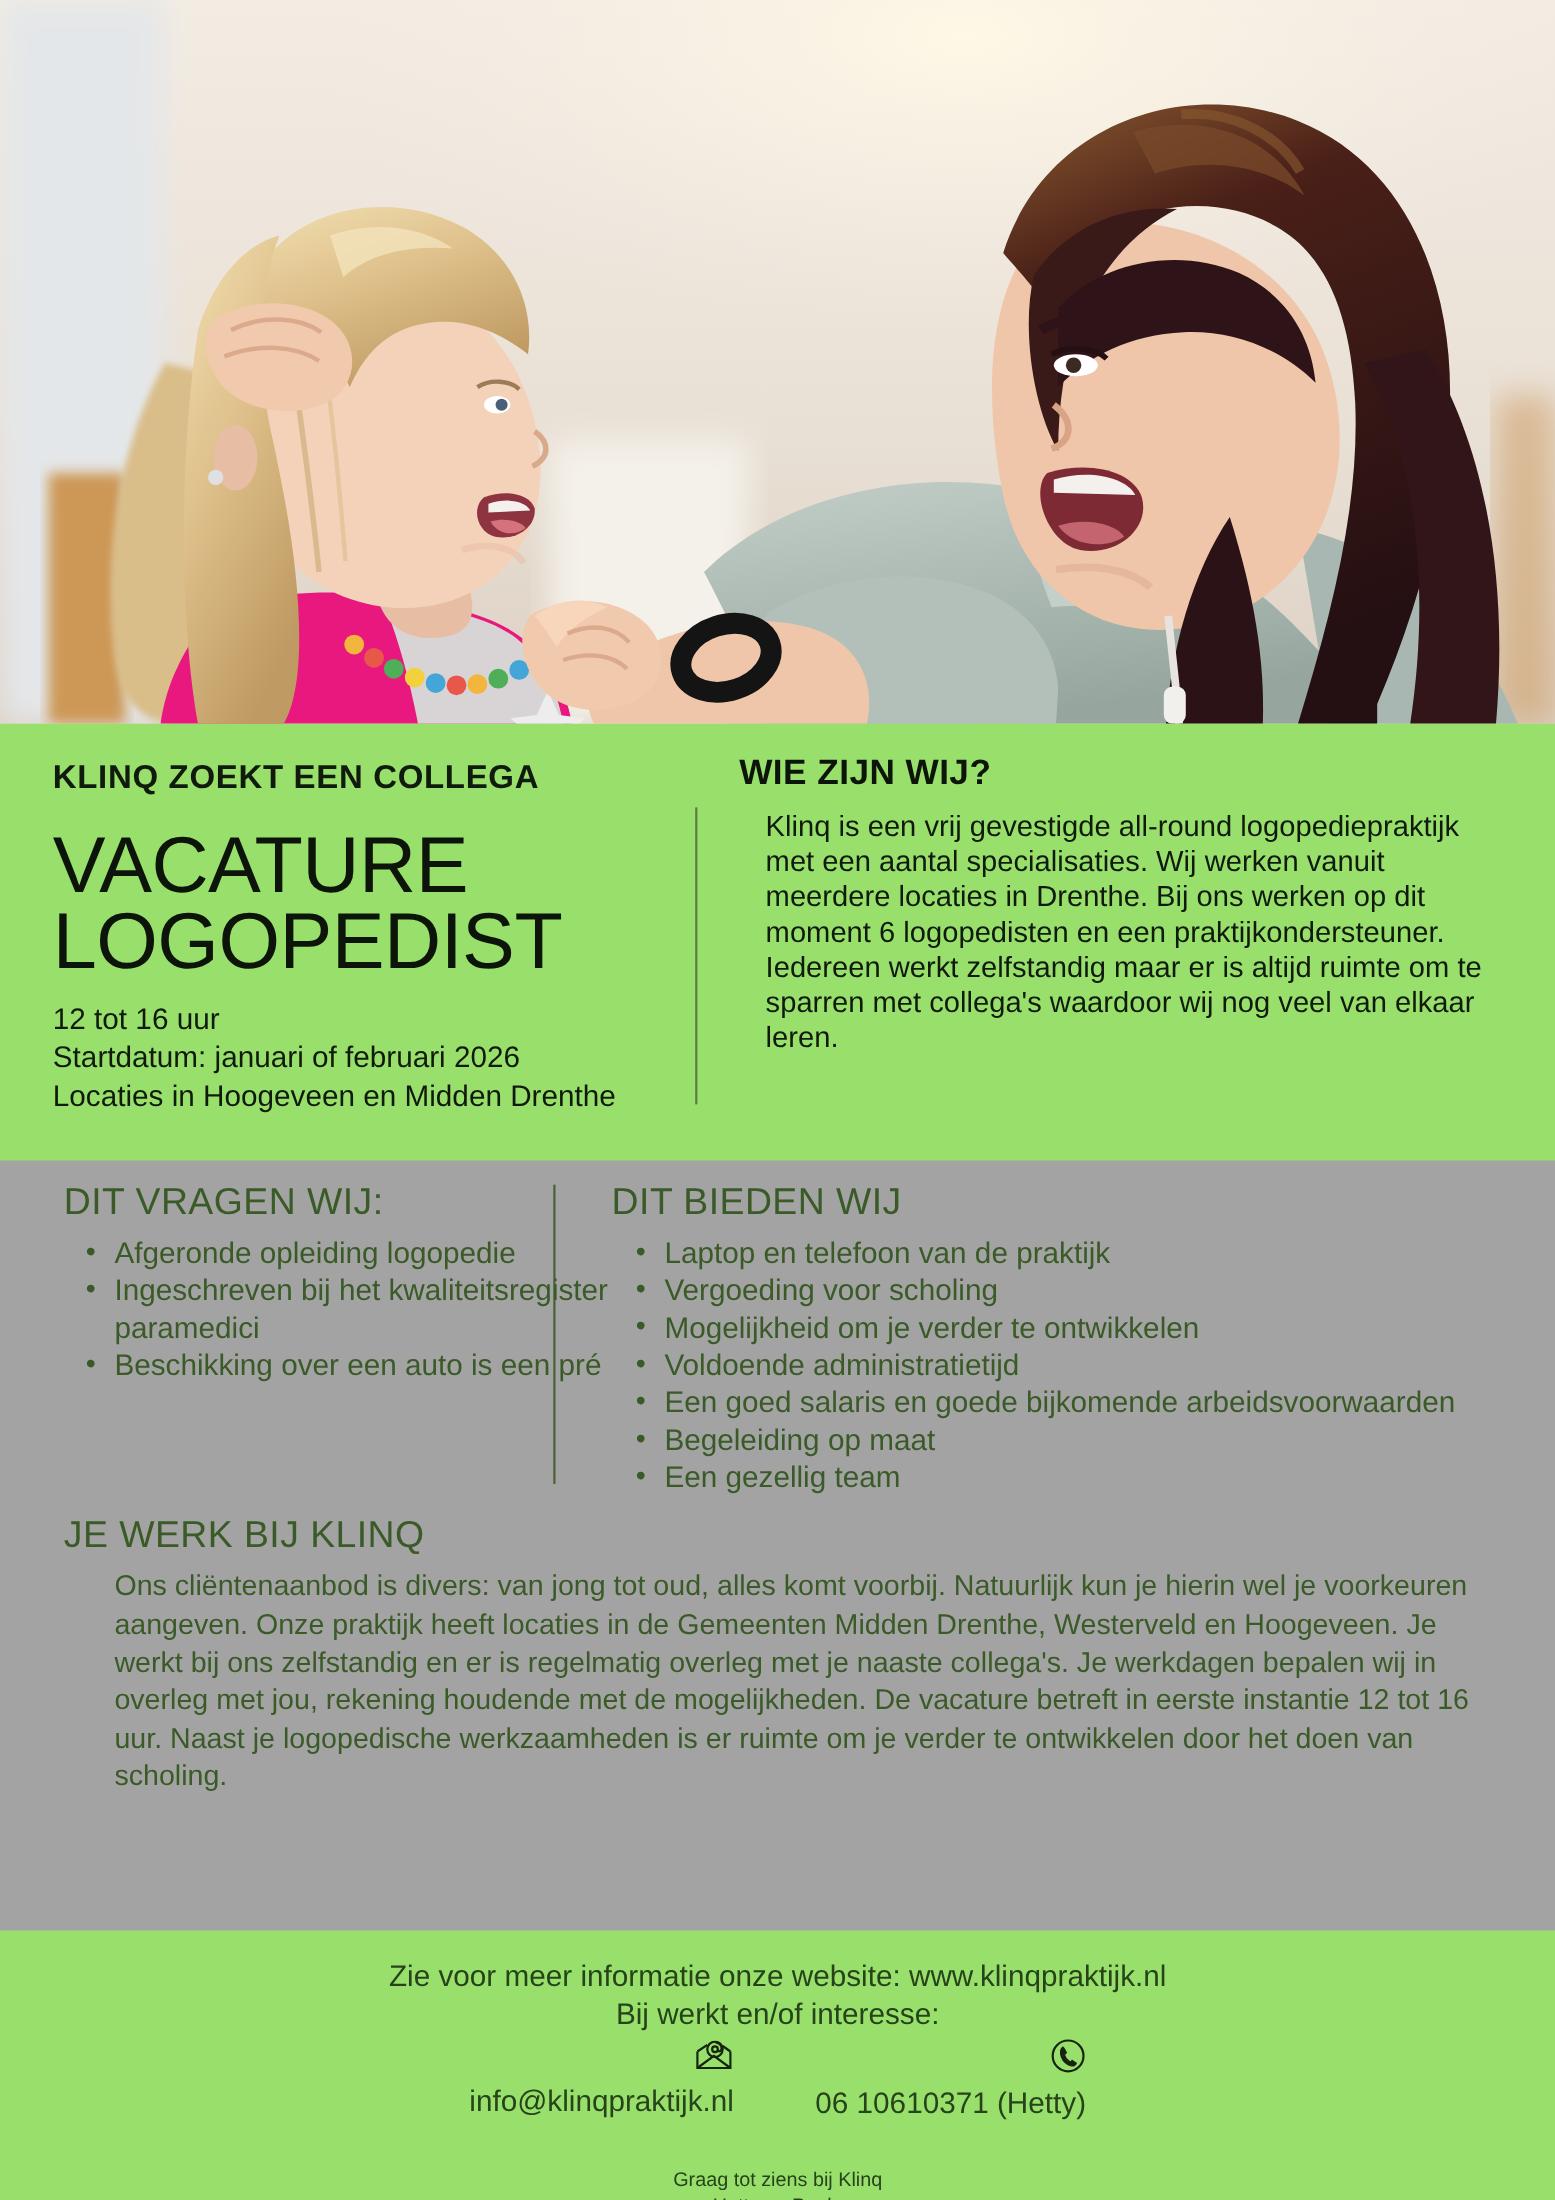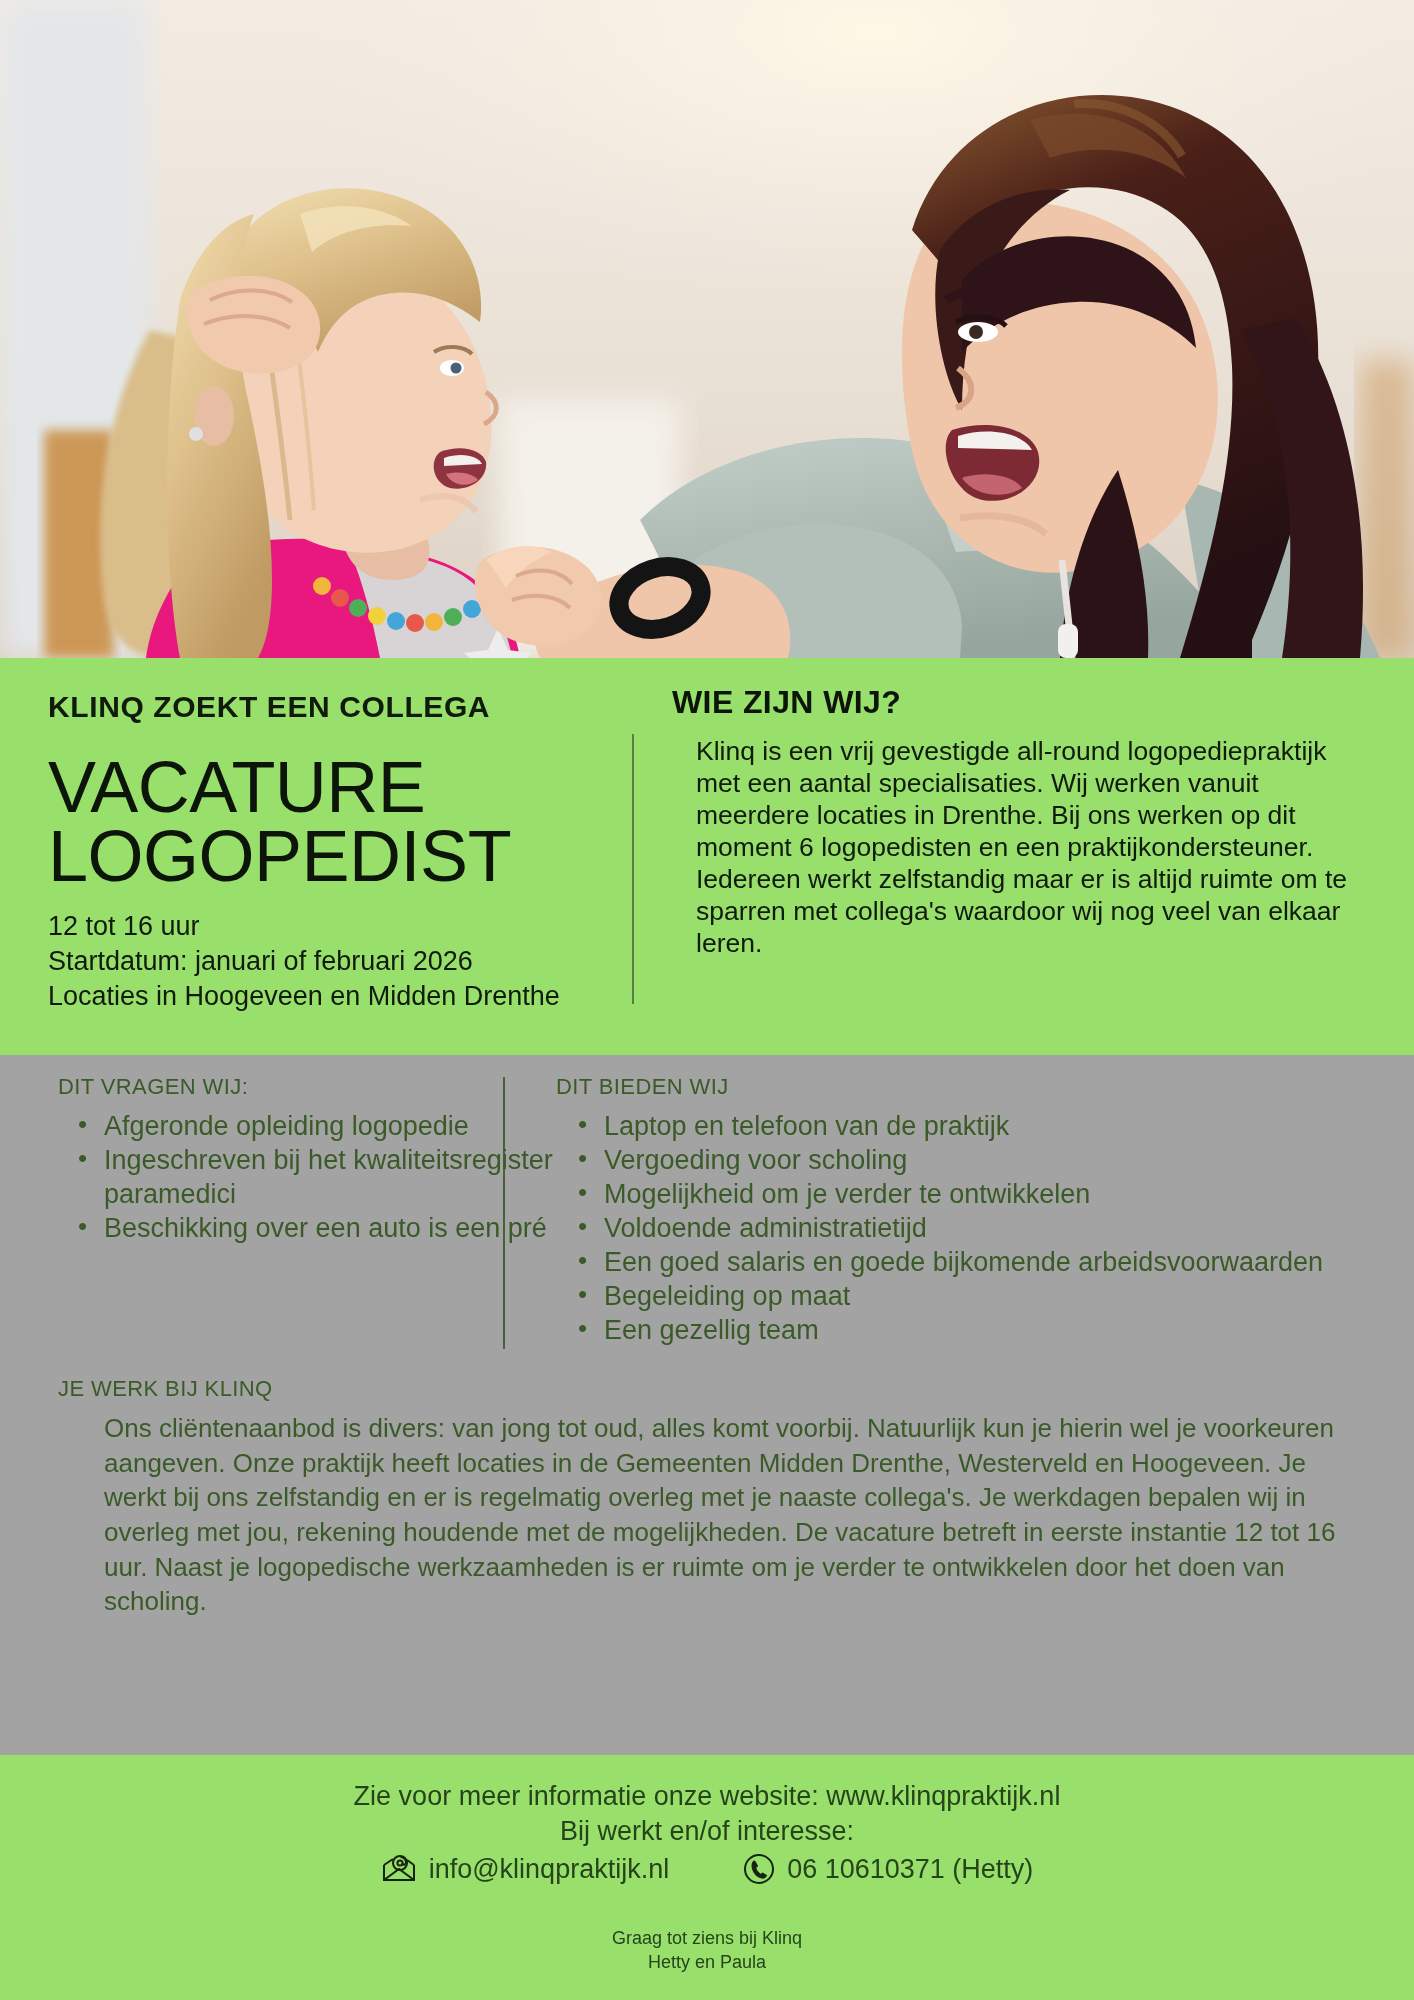--- a/index.html
+++ b/index.html
@@ -62,21 +62,21 @@
   .mid { position:absolute; left:0; top:1055px; width:1414px; height:700px; }
 
   .col-ask  { position:absolute; left:58px;  top:20px;  width:500px; }
   .col-off  { position:absolute; left:556px; top:20px;  width:840px; }
   .mid-divider {
     position:absolute; left:503px; top:22px; width:2px; height:272px;
     background:#3e5a2b; opacity:.9;
   }
 
   .h2olive {
-    font-size:22px; font-weight:normal; letter-spacing:.4px;
+    font-size:34px; font-weight:normal; letter-spacing:.4px;
     color:#3a5a27; line-height:1.1;
   }
   ul.bullets { list-style:none; margin-top:10px; }
   ul.bullets li {
     position:relative; padding-left:46px;
     font-size:27px; line-height:1.26; color:#3a5a27;
   }
   ul.bullets li::before {
     content:"•"; position:absolute; left:20px; top:-1px;
     font-size:26px; line-height:1.3; color:#3a5a27;
@@ -96,21 +96,21 @@
     position:absolute; left:0; top:1755px; width:1414px; height:245px;
     background:#98E06B; color:#26431a;
     display:flex; flex-direction:column; align-items:center;
     padding-top:24px;
   }
   .f-line { font-size:27px; line-height:1.30; text-align:center; }
   .contact-row {
     margin-top:4px; display:flex; align-items:center; gap:74px;
     font-size:27px;
   }
-  .contact-item { display:flex; align-items:center; gap:12px; }
+  .contact-item { display:flex; align-items:flex-end; gap:12px;flex-direction:column; }
   .contact-item svg { display:block; }
   .closing { margin-top:42px; text-align:center; font-size:18px; line-height:1.30; }
 </style>
 </head>
 <body>
 
 <div class="poster">
 
   <div class="photo">
     <svg viewBox="0 0 1414 658" preserveAspectRatio="none">

